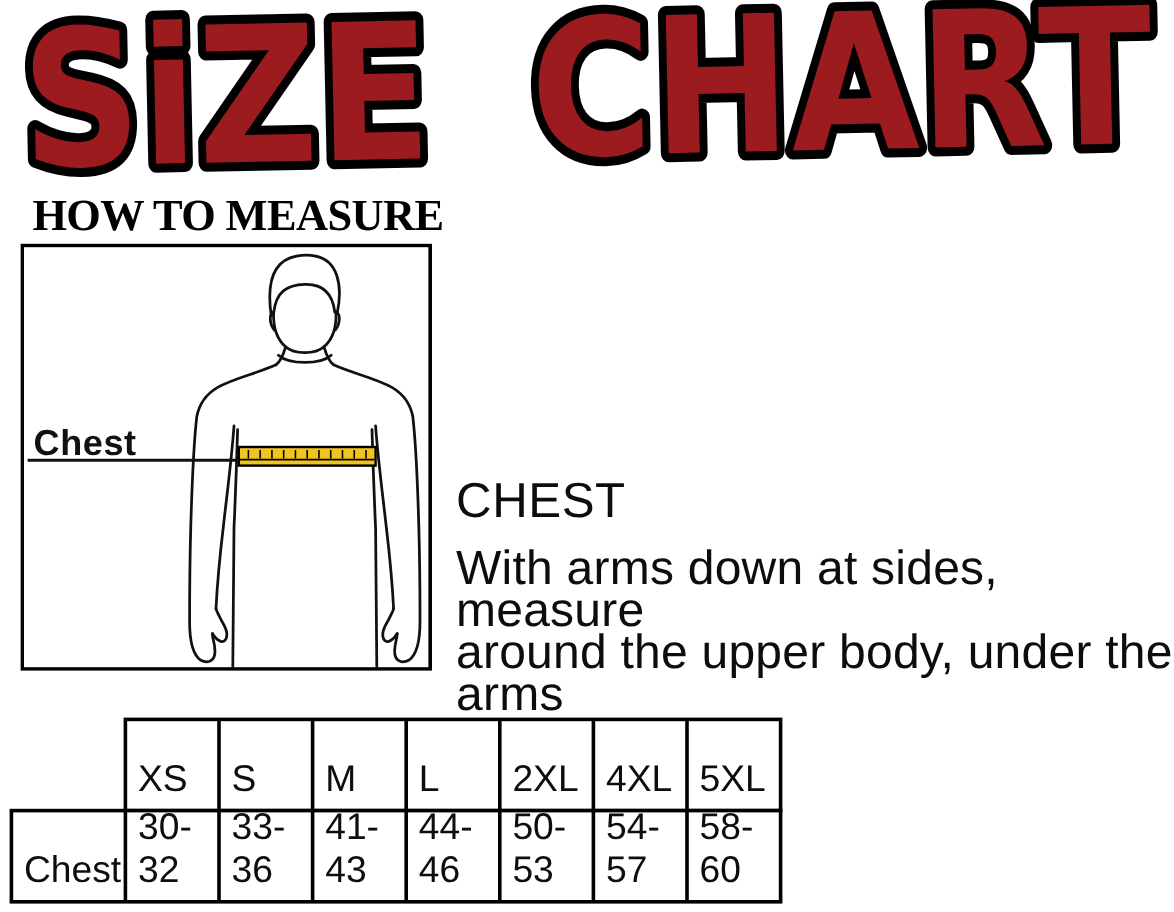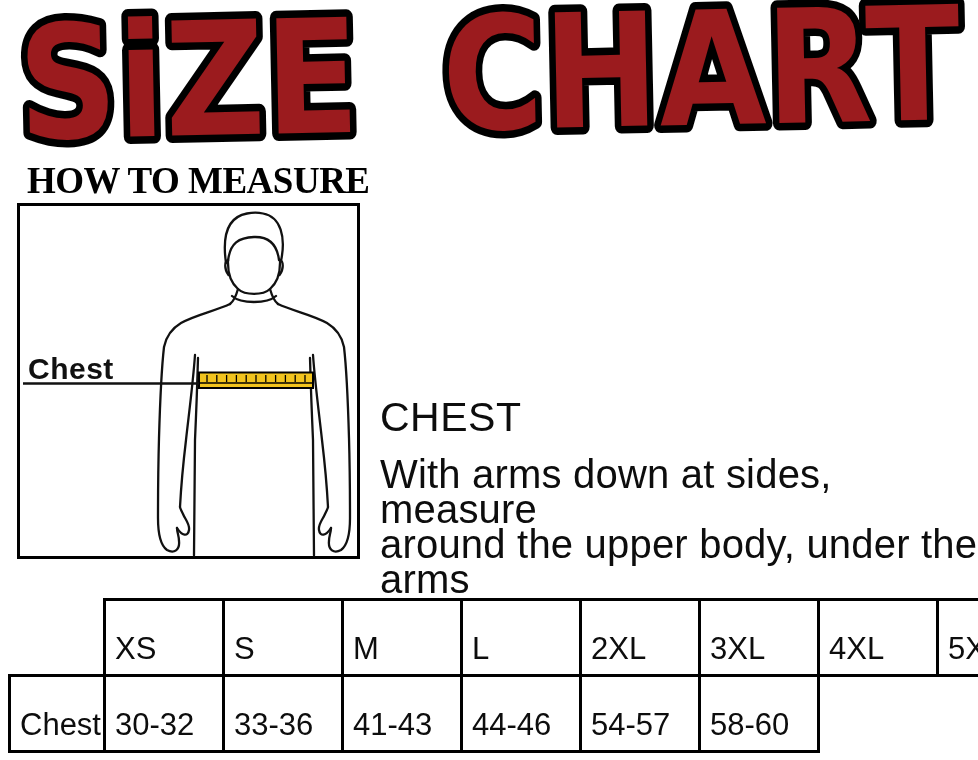--- a/index.html
+++ b/index.html
@@ -11,21 +11,21 @@
   .figure-svg{position:absolute;left:17px;top:203px;}
   .chest-col{position:absolute;left:380px;top:394px;}
   .chest-heading{font-size:41px;font-weight:400;letter-spacing:0.5px;color:#0d0d0d;}
   .chest-body{margin-top:16px;font-size:40px;line-height:35px;letter-spacing:0.2px;color:#0d0d0d;}
   .trow{position:absolute;display:flex;gap:3px;padding:3px;background:#000;
         box-sizing:border-box;height:79px;}
   .header-row{left:103px;top:598px;}
   .data-row{left:8px;top:674px;}
   .cell{background:#fff;display:flex;align-items:flex-end;box-sizing:border-box;
         padding:0 0 7px 9px;font-size:31px;color:#0d0d0d;}
-  .size-cell{width:116px;}
+  .size-cell{width:75px;}
   .label-cell{width:92px;}
 </style>
 </head>
 <body>
 
 <div class="page">
 
   <svg class="title-svg" width="978" height="158" viewBox="0 0 978 158">
     <text x="489" y="129" text-anchor="middle" font-family="'DejaVu Sans',sans-serif" font-weight="bold" font-size="158" textLength="942" lengthAdjust="spacingAndGlyphs" word-spacing="40" stroke="#000000" stroke-width="15" stroke-linejoin="round" paint-order="stroke fill" transform="rotate(-1.2 489 75)" fill="#9b1b1e">SiZE CHART</text>
   </svg>
@@ -75,28 +75,28 @@
       <div>around the upper body, under the arms</div>
     </div>
   </div>
 
   <div class="trow header-row">
     <div class="cell size-cell">XS</div>
     <div class="cell size-cell">S</div>
     <div class="cell size-cell">M</div>
     <div class="cell size-cell">L</div>
     <div class="cell size-cell">2XL</div>
-    <div class="cell size-cell">3XL</div>
     <div class="cell size-cell">4XL</div>
     <div class="cell size-cell">5XL</div>
   </div>
 
   <div class="trow data-row">
     <div class="cell label-cell">Chest</div>
     <div class="cell size-cell">30-32</div>
     <div class="cell size-cell">33-36</div>
     <div class="cell size-cell">41-43</div>
     <div class="cell size-cell">44-46</div>
+    <div class="cell size-cell">50-53</div>
     <div class="cell size-cell">54-57</div>
     <div class="cell size-cell">58-60</div>
   </div>
 
 </div>
 
 </body></html>

